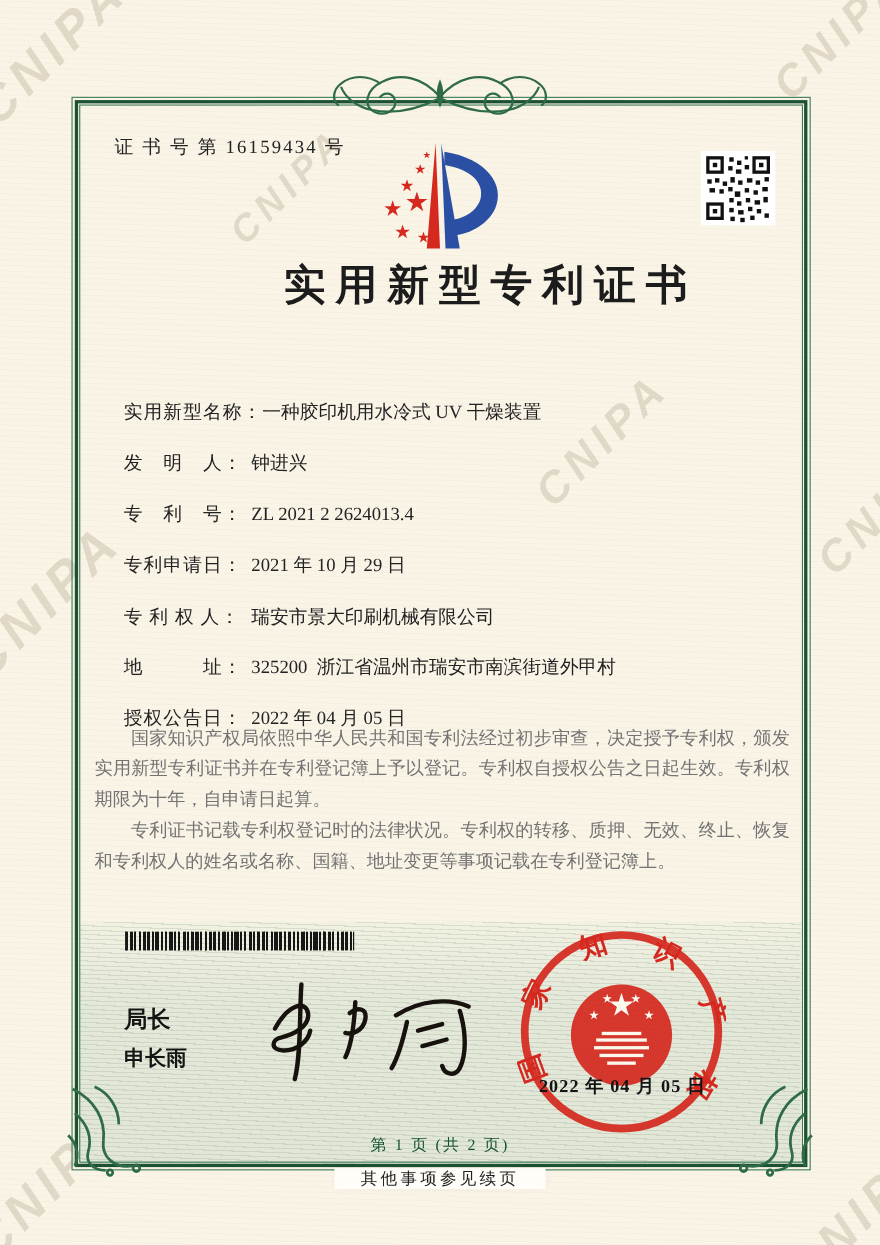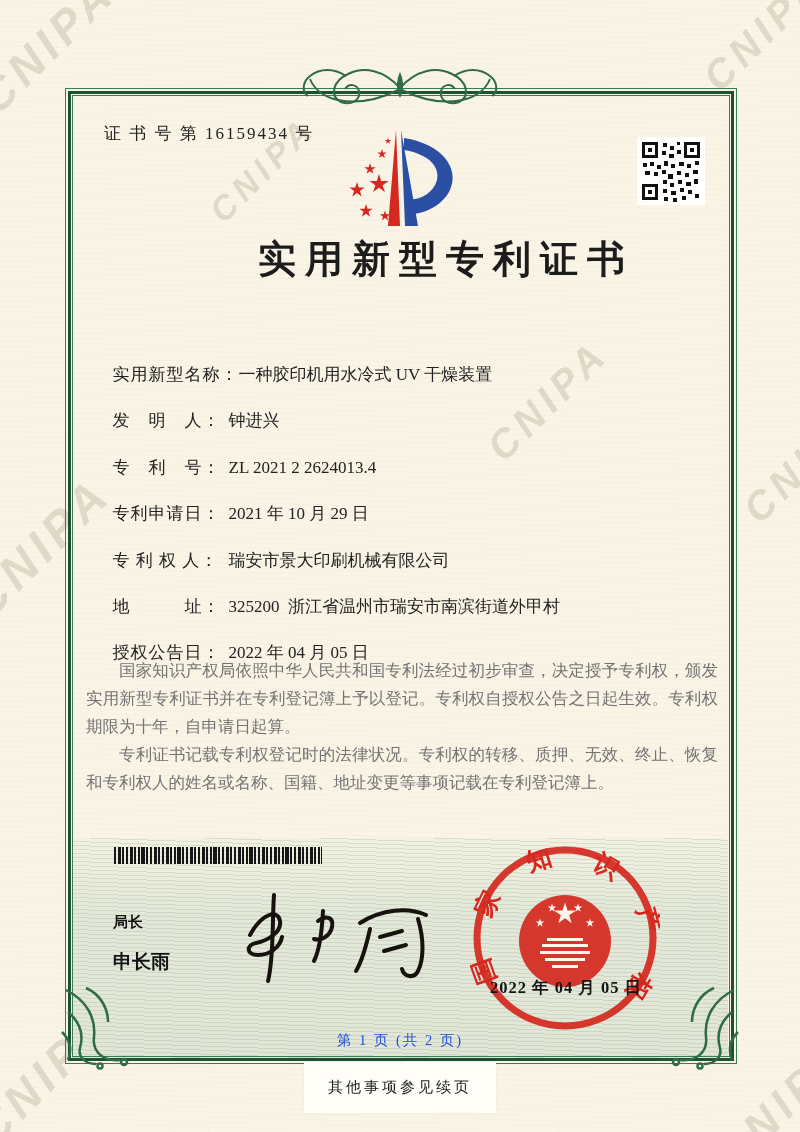--- a/index.html
+++ b/index.html
@@ -35,31 +35,31 @@
   .grant2{position:absolute;left:420px;top:0;white-space:pre;}
   .paras{position:absolute;left:86px;top:657px;width:632px;font-size:16.5px;line-height:28px;
     text-align:justify;color:#737373;}
   .paras p{margin:0;text-indent:2em;}
   .barcode{position:absolute;left:114px;top:847px;width:208px;height:17px;
     background:
       repeating-linear-gradient(90deg,#161616 0 2px,transparent 2px 4px),
       repeating-linear-gradient(90deg,#161616 0 1px,transparent 1px 6px),
       repeating-linear-gradient(90deg,#161616 0 1px,transparent 1px 9px);}
   .director{position:absolute;left:113px;top:913px;
-    font-family:"Liberation Sans","DejaVu Sans",sans-serif;font-weight:700;font-size:15px;color:#141414;}
+    font-family:"Liberation Sans","DejaVu Sans",sans-serif;font-weight:700;font-size:21px;color:#141414;}
   .director-name{position:absolute;left:113px;top:949px;
     font-family:"Liberation Sans","DejaVu Sans",sans-serif;font-weight:700;font-size:19px;color:#141414;}
   .signature{position:absolute;left:222px;top:883px;}
   .seal{position:absolute;left:470px;top:843px;}
   .seal-date{position:absolute;left:468px;top:977px;width:196px;text-align:center;
     font-size:16.5px;font-weight:700;color:#141414;letter-spacing:1px;white-space:pre;}
   .page-indicator{position:absolute;left:65px;top:1031px;width:670px;text-align:center;
-    font-size:14.5px;color:#1d4ed8;letter-spacing:2px;}
+    font-size:14.5px;color:#14532d;letter-spacing:2px;}
   .note-box{position:absolute;left:400px;top:1062px;transform:translateX(-50%);
-    background:#fffdf8;padding:16px 24px;font-size:15px;letter-spacing:3px;color:#222;
+    background:#fffdf8;padding:0 24px;font-size:15px;letter-spacing:3px;color:#222;
     box-shadow:0 0 6px rgba(0,0,0,0.04);}
   .logo{position:absolute;left:338px;top:124px;}
   .qr{position:absolute;left:637px;top:137px;}
 </style>
 </head>
 <body>
 
 <div class="texture"></div>
 
 <div class="watermark" style="left:-38px;top:18px;font-size:46px;">CNIPA</div>

